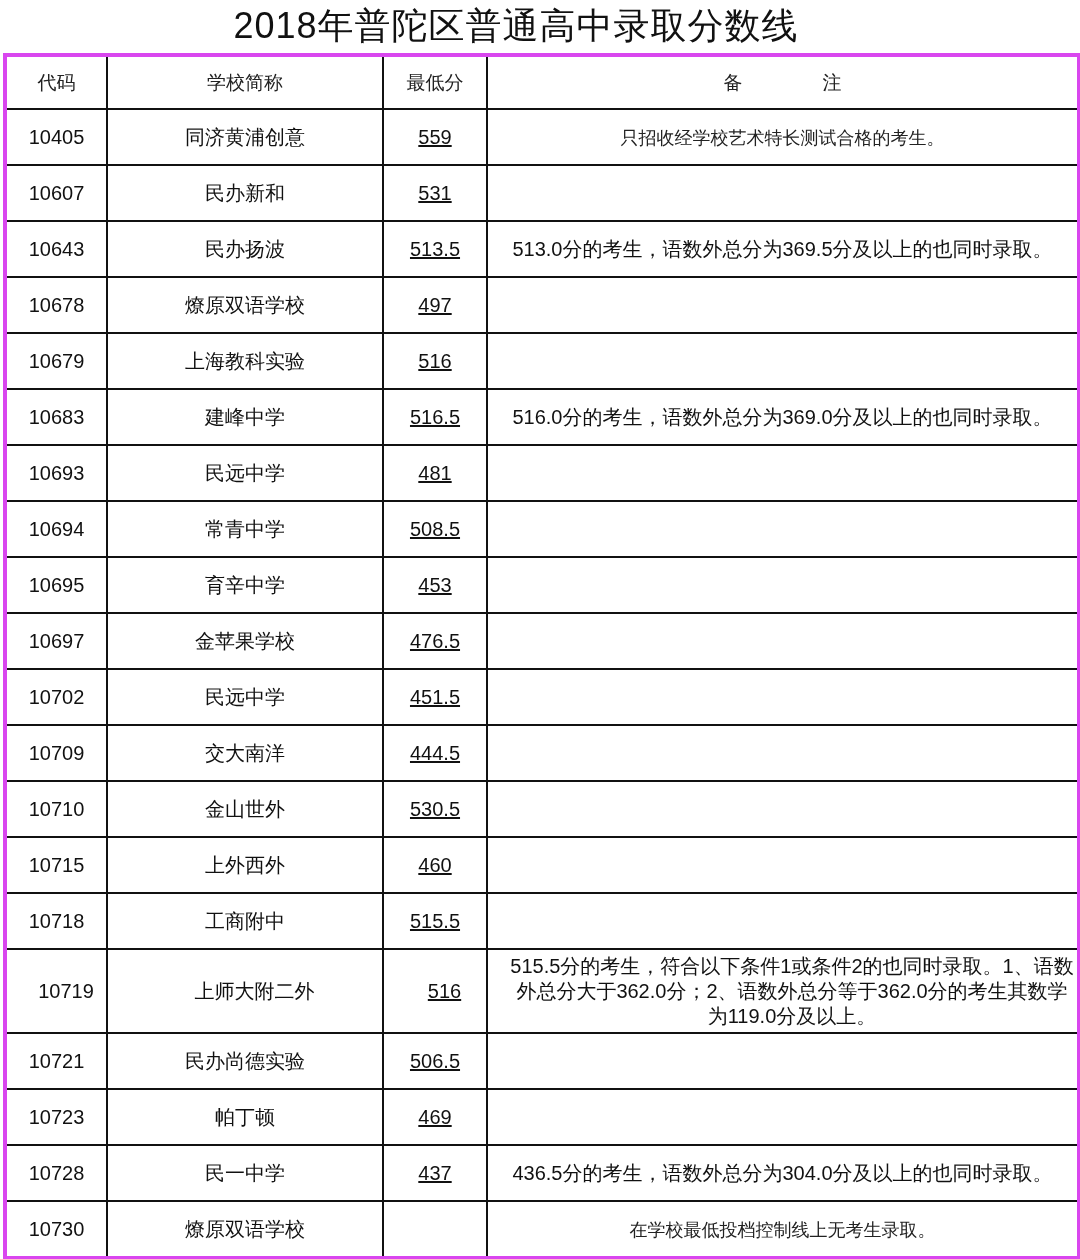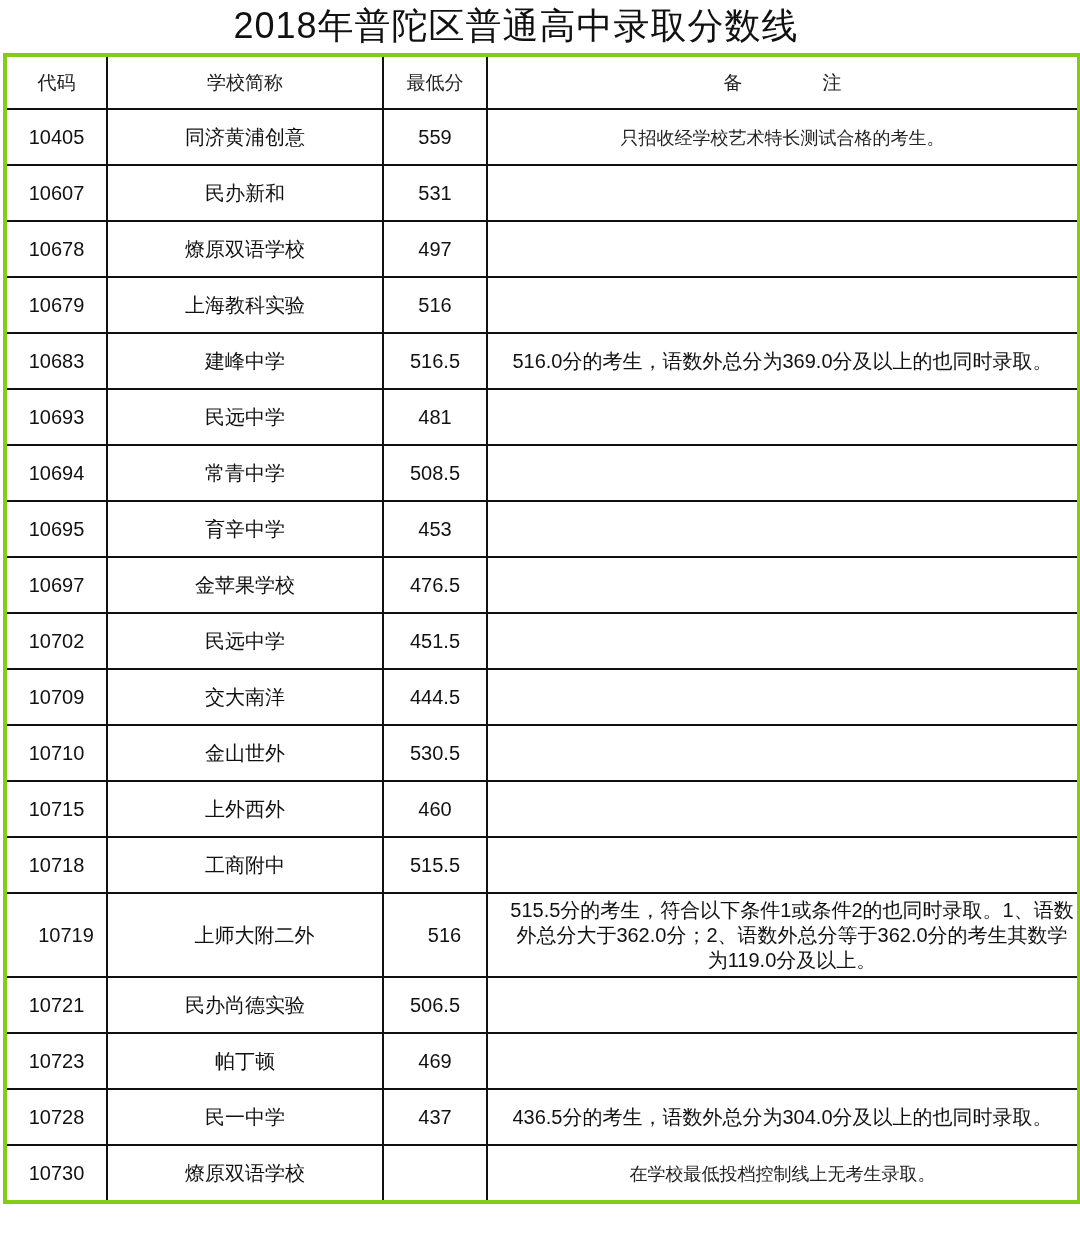--- a/index.html
+++ b/index.html
@@ -1,29 +1,29 @@
 <!DOCTYPE html>
 <html><head>
 <meta charset="utf-8">
 <style>
   html, body { margin:0; padding:0; background:#ffffff; }
   body { width:1080px; height:1259px; overflow:hidden; position:relative; font-family:"Liberation Sans","DejaVu Sans",sans-serif; color:#111; }
   .title { position:absolute; top:0; left:0; width:1032px; height:52px; text-align:center; font-size:36px; line-height:52px; letter-spacing:1px; color:#111; }
-  table.grid { position:absolute; top:53px; left:3px; width:1074px; border-collapse:collapse; table-layout:fixed; border:4px solid #84cc16; }
+  table.grid { position:absolute; top:53px; left:3px; width:1074px; border-collapse:collapse; table-layout:fixed; border:4px solid #d946ef; }
   table.grid td, table.grid th { border:2px solid #111; padding:0; text-align:center; vertical-align:middle; font-size:20px; font-weight:normal; }
   table.grid th { height:51px; font-family:"DejaVu Serif","Liberation Serif",serif; font-size:19px; color:#222; }
   table.grid td { height:54px; }
   col.c-code { width:102px; }
   col.c-name { width:276px; }
   col.c-score { width:104px; }
   col.c-note { width:592px; }
   th.note-h { border-left:4px solid #111; }
   td.note { text-align:left; padding-left:3px; font-size:20px; line-height:25px; border-left:4px solid #111;margin-left:24px; }
   td.note.serif { font-family:"DejaVu Serif","Liberation Serif",serif; font-size:18px; color:#222; }
-  td.score { border-right:2px solid #111; }
+  td.score { border-right:2px solid #111;text-decoration:underline; }
   tr.tall td { height:82px;padding-left:19px; }
   .note-h span { display:inline-block; }
   .gap { display:inline-block; width:80px; }
 </style>
 </head>
 <body>
 
 <div class="title">2018年普陀区普通高中录取分数线</div>
 
 <table class="grid">
@@ -46,20 +46,26 @@
         <td>10405</td>
         <td>同济黄浦创意</td>
         <td class="score">559</td>
         <td class="note serif">只招收经学校艺术特长测试合格的考生。</td>
       </tr>
     <tr>
         <td>10607</td>
         <td>民办新和</td>
         <td class="score">531</td>
         <td class="note"></td>
+      </tr>
+    <tr>
+        <td>10643</td>
+        <td>民办扬波</td>
+        <td class="score">513.5</td>
+        <td class="note">513.0分的考生，语数外总分为369.5分及以上的也同时录取。</td>
       </tr>
     <tr>
         <td>10678</td>
         <td>燎原双语学校</td>
         <td class="score">497</td>
         <td class="note"></td>
       </tr>
     <tr>
         <td>10679</td>
         <td>上海教科实验</td>

